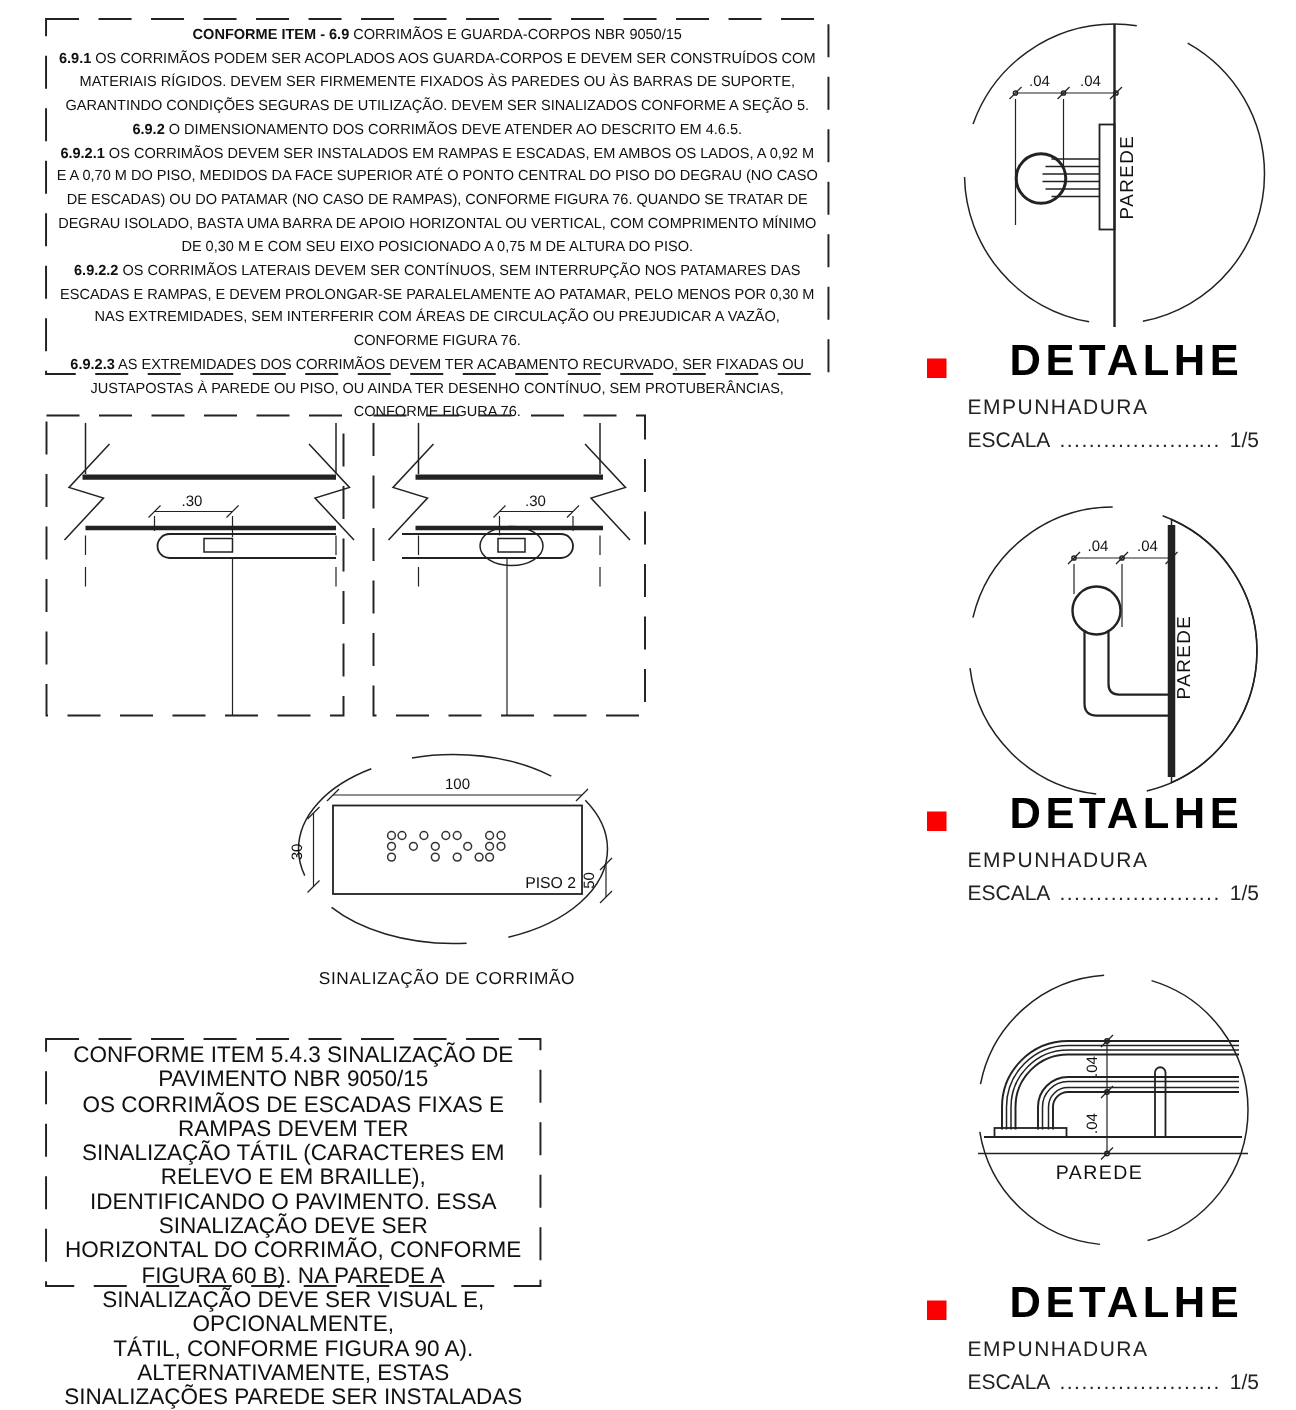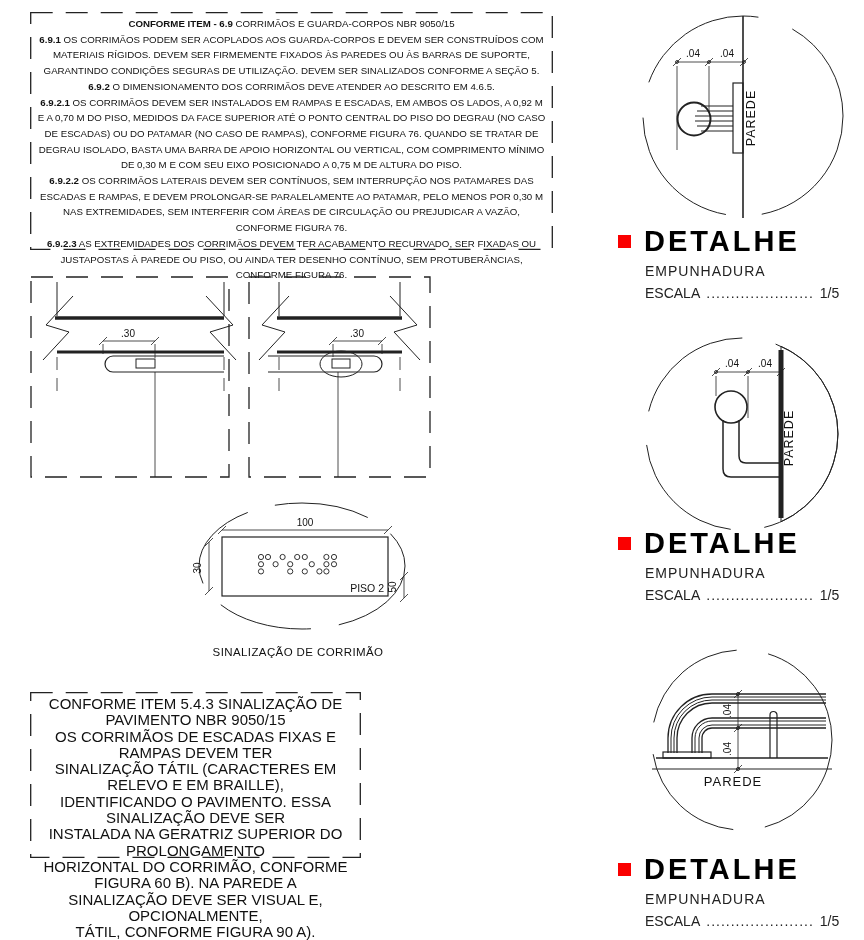--- a/index.html
+++ b/index.html
@@ -7,21 +7,21 @@
   
   .text-box{position:absolute;text-align:center;}
   .text-box .frame{position:absolute;left:0;top:0;width:100%;height:100%;}
   .text-box .content{position:relative;padding:4px 7px 0 7px;}
   .spec-box .content{font-size:9.7px;line-height:15.7px;letter-spacing:0;}
   .spec-box .para{margin:0;}
   .pav-box .content{font-size:15px;line-height:16.3px;}
   b{font-weight:bold;}
   
   .detail-caption{position:absolute;width:240px;}
-  .detail-title-row{display:flex;}
+  .detail-title-row{display:flex;align-items:center;gap:29px;}
   .red-sq{width:13px;height:13px;display:inline-block;margin-right:13px;margin-top:9px;background:#fa0000;}
   .detail-title{font-size:29px;font-weight:bold;letter-spacing:3px;line-height:30px;color:#000;}
   .detail-sub{margin:7px 0 0 27px;font-size:14px;letter-spacing:1px;color:#222;}
   .detail-scale{margin:6px 0 0 27px;font-size:14px;color:#222;}
   .detail-scale .dots{margin:0 6px 0 6px;letter-spacing:1px;}
   
   svg{position:absolute;overflow:visible;}
   svg line,svg path,svg polyline,svg rect,svg circle,svg ellipse{stroke:#222;fill:none;}
   svg text{font-family:"Liberation Sans",sans-serif;fill:#111;stroke:none;}
   .dim-label{font-size:10px;}
@@ -247,20 +247,19 @@
 
 <div class="text-box pav-box" style="left:30px;top:692px;width:331px;height:166px;">
   <svg class="frame" width="331" height="166" viewBox="0 0 331 166">
     <rect x="0.7" y="0.7" width="329.6" height="164.6" stroke="#555" stroke-width="1.3" stroke-dasharray="22 13"></rect>
   </svg>
   <div class="content">
     <div>CONFORME ITEM 5.4.3 SINALIZAÇÃO DE PAVIMENTO NBR 9050/15</div>
     <div>OS CORRIMÃOS DE ESCADAS FIXAS E RAMPAS DEVEM TER</div>
     <div>SINALIZAÇÃO TÁTIL (CARACTERES EM RELEVO E EM BRAILLE),</div>
     <div>IDENTIFICANDO O PAVIMENTO. ESSA SINALIZAÇÃO DEVE SER</div>
-    <div>INSTALADA NA GERATRIZ SUPERIOR DO PROLONGAMENTO</div>
     <div>HORIZONTAL DO CORRIMÃO, CONFORME FIGURA 60 B). NA PAREDE A</div>
     <div>SINALIZAÇÃO DEVE SER VISUAL E, OPCIONALMENTE,</div>
     <div>TÁTIL, CONFORME FIGURA 90 A). ALTERNATIVAMENTE, ESTAS</div>
     <div>SINALIZAÇÕES PAREDE SER INSTALADAS</div>
     <div>NAS PAREDES LATERAIS.</div>
   </div>
 </div>
 
 </body></html>

